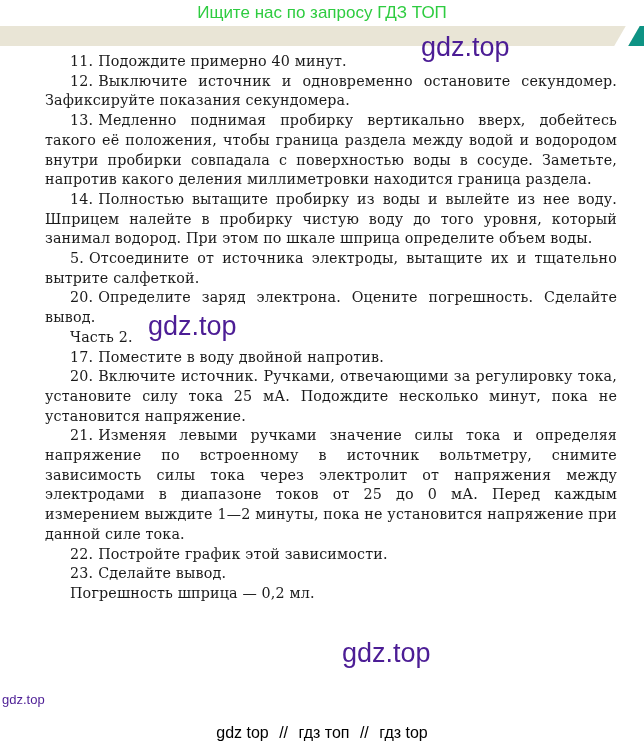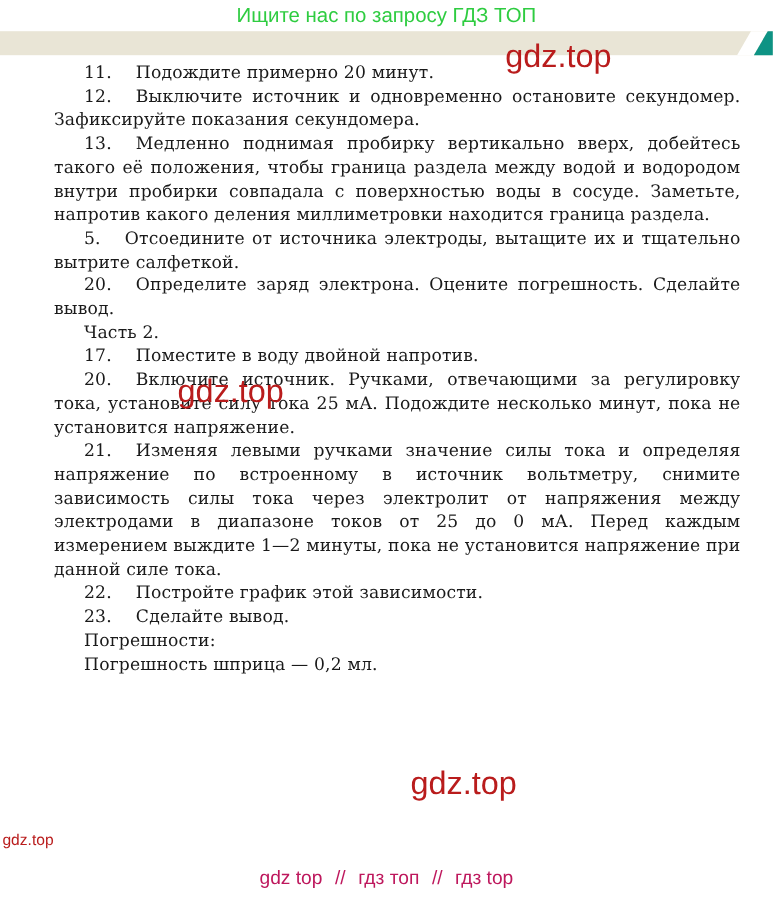--- a/index.html
+++ b/index.html
@@ -27,26 +27,26 @@
       position: absolute; top: 0; right: -6px; width: 16px; height: 20px;
       transform: skewX(-30deg);
     }
     .content {
       position: absolute; left: 45px; top: 52px; width: 572px;
       font-size: 14.3px; line-height: 19.7px;
       text-align: justify;
       letter-spacing: 0.15px;
     }
     .content p { margin: 0; text-indent: 25px; }
-    .content .num { margin-right: 20px; }
+    .content .num { margin-right: 5px; }
     .content .italic { }
     .content p.plain { text-indent: 25px; text-align: left; }
     .wm {
       position: absolute; font-family: "Liberation Sans", sans-serif;
-      color: #b91c1c; line-height: 1;
+      color: #4c1d95; line-height: 1;
     }
     .wm-1 { left: 421px; top: 34px; font-size: 27px; }
     .wm-2 { left: 148px; top: 313px; font-size: 27px; }
     .wm-3 { left: 342px; top: 640px; font-size: 27px; }
     .wm-4 { left: 2px; top: 693px; font-size: 13px; }
     .footer {
       position: absolute; left: 0; top: 722px; width: 644px;
       text-align: center;
       font-family: "Liberation Sans", sans-serif;
       font-size: 16px; line-height: 22px;
@@ -59,39 +59,39 @@
 <div class="top-banner">
   <span style="color:#2ecc40">Ищите нас по запросу ГДЗ ТОП</span>
 </div>
 
 <div class="band">
   <div class="slash"></div>
   <div class="teal" style="background:#0e9384"></div>
 </div>
 
 <div class="content">
-  <p><span class="num">11.</span><span>Подождите примерно 20 минут.</span></p>
+  <p><span class="num">11.</span><span>Подождите примерно 40 минут.</span></p>
   <p><span class="num">12.</span><span>Выключите источник и одновременно остановите секундомер. Зафиксируйте показания секундомера.</span></p>
   <p><span class="num">13.</span><span>Медленно поднимая пробирку вертикально вверх, добейтесь такого её положения, чтобы граница раздела между водой и водородом внутри пробирки совпадала с поверхностью воды в сосуде. Заметьте, напротив какого деления миллиметровки находится граница раздела.</span></p>
+  <p><span class="num">14.</span><span>Полностью вытащите пробирку из воды и вылейте из нее воду. Шприцем налейте в пробирку чистую воду до того уровня, который занимал водород. При этом по шкале шприца определите объем воды.</span></p>
   <p><span class="num">5.</span><span>Отсоедините от источника электроды, вытащите их и тщательно вытрите салфеткой.</span></p>
   <p><span class="num">20.</span><span>Определите заряд электрона. Оцените погрешность. Сделайте вывод.</span></p>
   <p class="plain"><span class="italic">Часть</span> <span>2.</span></p>
   <p><span class="num">17.</span><span>Поместите в воду двойной напротив.</span></p>
   <p><span class="num">20.</span><span>Включите источник. Ручками, отвечающими за регулировку тока, установите силу тока 25 мА. Подождите несколько минут, пока не установится напряжение.</span></p>
   <p><span class="num">21.</span><span>Изменяя левыми ручками значение силы тока и определяя напряжение по встроенному в источник вольтметру, снимите зависимость силы тока через электролит от напряжения между электродами в диапазоне токов от 25 до 0 мА. Перед каждым измерением выждите 1—2 минуты, пока не установится напряжение при данной силе тока.</span></p>
   <p><span class="num">22.</span><span>Постройте график этой зависимости.</span></p>
   <p><span class="num">23.</span><span>Сделайте вывод.</span></p>
-  <p class="plain">Погрешности:</p>
   <p class="plain">Погрешность шприца — 0,2 мл.</p>
 </div>
 
 <div class="wm wm-1">gdz.top</div>
 <div class="wm wm-2">gdz.top</div>
 <div class="wm wm-3">gdz.top</div>
 <div class="wm wm-4">gdz.top</div>
 
-<div class="footer" style="color:#be185d">
+<div class="footer" style="color:#000000">
   <span>gdz top</span>
   <span class="sep">//</span>
   <span>гдз топ</span>
   <span class="sep">//</span>
   <span>гдз top</span>
 </div>
 
 </body></html>

